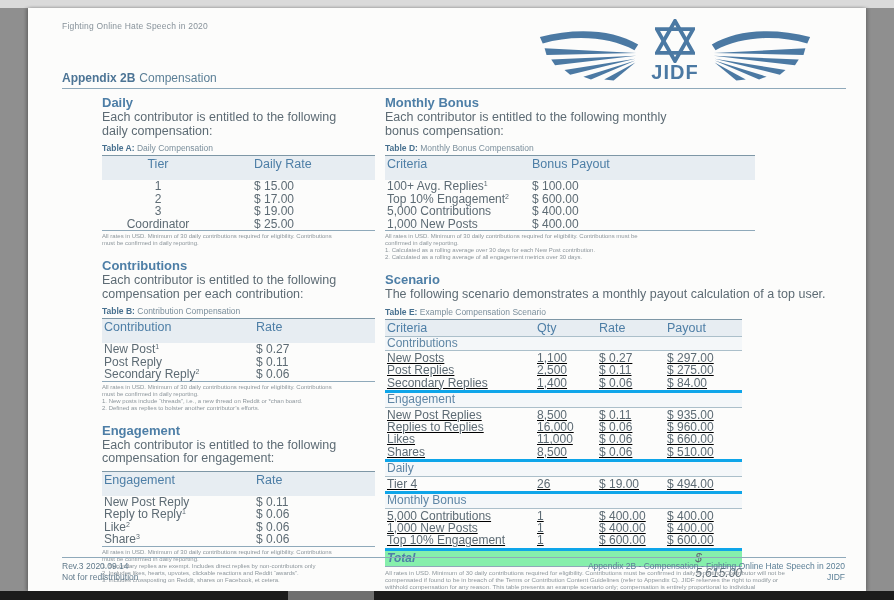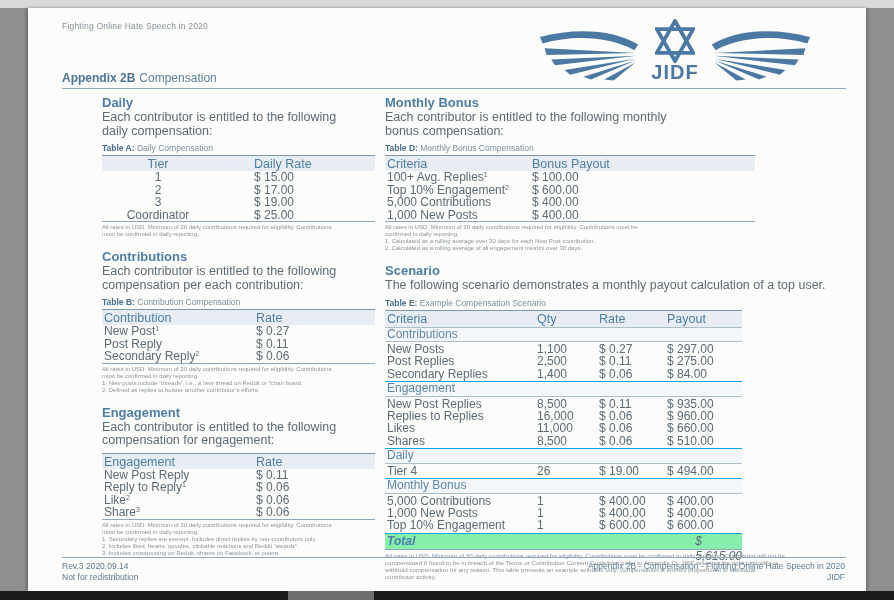--- a/index.html
+++ b/index.html
@@ -39,21 +39,21 @@
   .sec{margin-bottom:11px;margin-left:40px;}
   .sec-h{margin:0;font-size:13px;font-weight:bold;color:#4d7ea6;}
   .sec-intro{margin:1px 0 5px 0;font-size:12.5px;line-height:13.5px;color:#5d6b74;max-width:282px;}
   .sec-intro.wide{max-width:492px;}
   .tcap{font-size:8.5px;color:#7b8f9c;margin-bottom:2px;}
   .tcap b{color:#47708f;}
 
   
   .ctable{border-top:1.5px solid #7e97a6;border-bottom:1px solid #8fa9ba;}
   .ctable .trow{display:flex;height:12.5px;line-height:12.5px;font-size:12px;color:#5d6b74;}
-  .ctable .thead{height:15px;line-height:16px;background:#e7edf2;color:#4d7ea6;font-size:12.5px;}
+  .ctable .thead{height:24px;line-height:16px;background:#e7edf2;color:#4d7ea6;font-size:12.5px;}
   .ctable .c1{width:152px;padding-left:2px;}
   .ctable .c2{flex:1;}
   .t-a .c1{width:112px;text-align:center;padding-left:0;}
   .t-a .c2{padding-left:40px;}
   .t-d{width:370px;}
   .t-d .c1{width:145px;}
   .t-ab{width:273px;}
   sup{font-size:7px;line-height:0;vertical-align:4px;}
 
   .fn{margin-top:2px;font-size:6px;line-height:7px;color:#8d969c;max-width:276px;}
@@ -61,21 +61,21 @@
 
   
   .stable{width:357px;border-top:1.5px solid #7e97a6;border-bottom:1.5px solid #8fa9ba;}
   .srow{display:flex;height:12.4px;line-height:12.4px;font-size:12px;color:#5d6b74;}
   .sthead{height:16px;line-height:16px;background:#e7edf2;color:#4d7ea6;font-size:12.5px;border-bottom:1px solid #abbfca;}
   .sc1{width:150px;padding-left:2px;}
   .sc2{width:62px;}
   .sc3{width:68px;}
   .sc4{flex:1;}
   .sgroup{height:13.5px;line-height:13.5px;font-size:12px;color:#5f86a5;background:#f4f7f9;border-bottom:1px solid #abbfca;padding-left:2px;}
-  .sgrows{border-bottom:1px solid #0ea5e9;padding:1px 0;}
+  .sgrows{border-bottom:3px solid #0ea5e9;padding:1px 0;text-decoration:underline;}
   .stotal{height:15px;line-height:15px;background:#86efac;font-style:italic;gap:48px;}
   .total-label{font-weight:bold;color:#4d7ea6;}
   .total-value{color:#5d6b74;}
 
   
   .footer-rule{position:absolute;left:34px;top:549px;width:784px;height:1px;background:#8fa9ba;}
   .footer-left{position:absolute;left:34px;top:553px;font-size:8.5px;line-height:10.5px;color:#60798a;}
   .footer-right{position:absolute;right:21px;top:553px;font-size:8.5px;line-height:10.5px;color:#5b7f96;text-align:right;}
 </style>
 </head>

